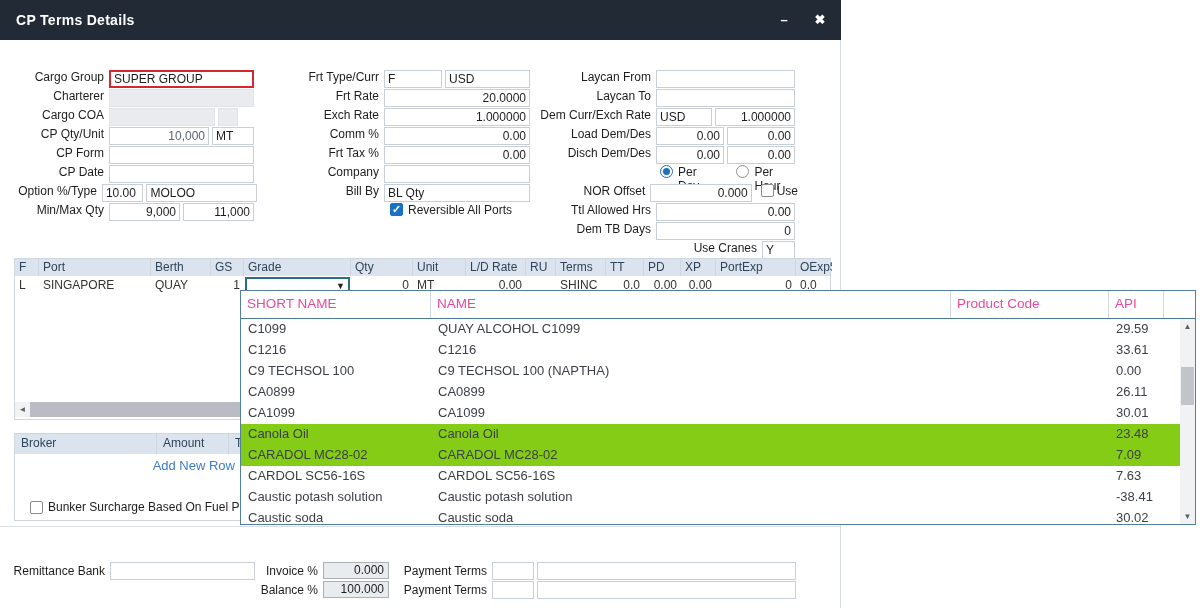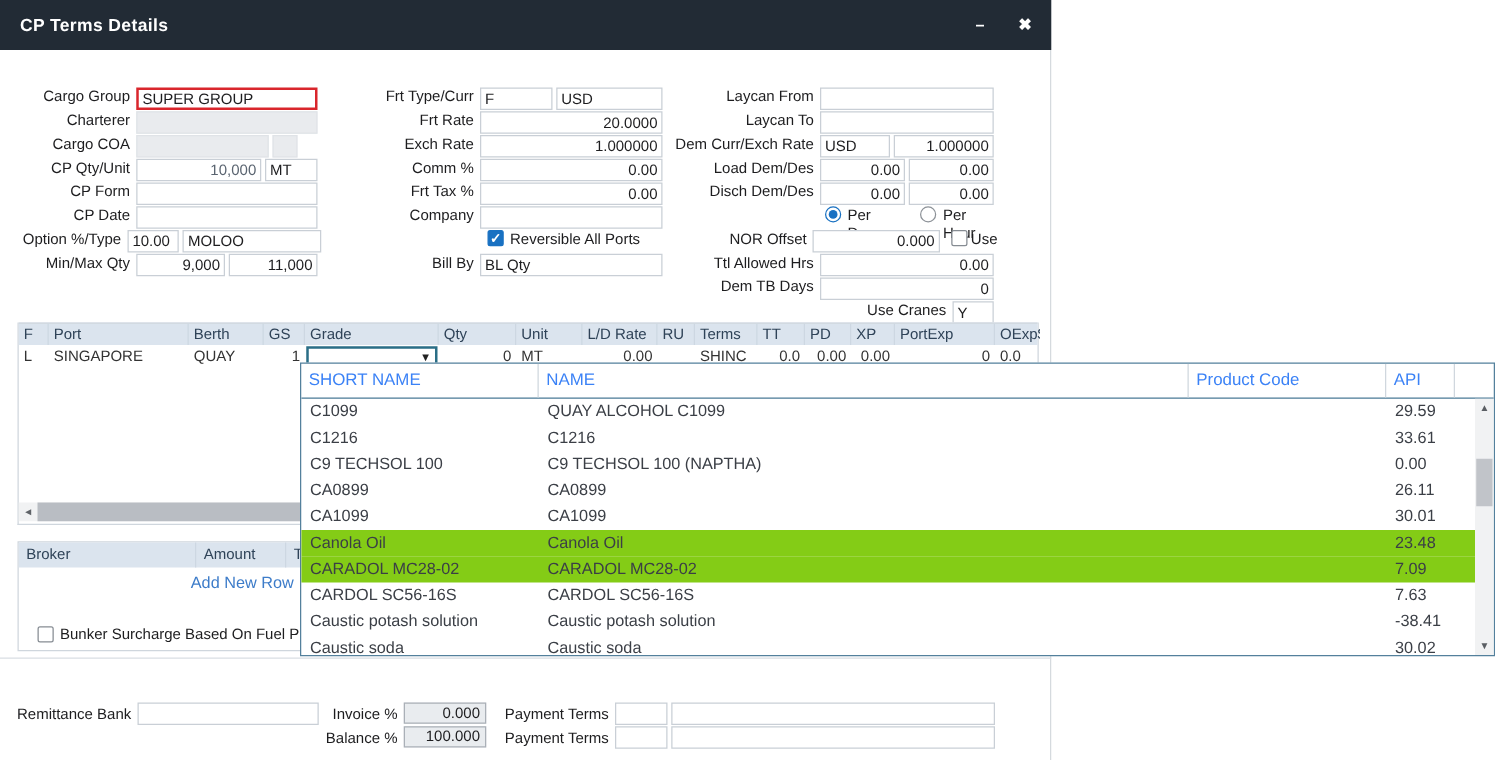--- a/index.html
+++ b/index.html
@@ -63,21 +63,21 @@
 
   
   .broker { position:absolute; left:14px; top:433px; width:230px; height:88px; border:1px solid #cfd6dd; background:#fff; }
   .bhead { display:grid; grid-template-columns:1fr 72px 14px; background:#dbe4ee; height:20px; }
   .bhead > div { color:#2f4358; line-height:19px; padding:0 6px; border-right:1px solid #cdd7e2; overflow:hidden; white-space:nowrap; }
   .addrow { text-align:right; padding:4px 8px 0 0; color:#3d7cc9; font-size:13px; }
 
   
   .dd { position:absolute; left:240px; top:290px; width:956px; height:235px; background:#fff; border:1px solid #53809c; overflow:hidden; z-index:10; }
   .dd-head { display:grid; grid-template-columns:190px 520px 158px 55px 16px; height:28px; border-bottom:1px solid #4a7a96; }
-  .dd-head > div { color:#3b82f6; font-size:13.5px; line-height:26px; padding:0 6px; border-right:1px solid #d0d7de; overflow:hidden; white-space:nowrap; }
+  .dd-head > div { color:#ec4899; font-size:13.5px; line-height:26px; padding:0 6px; border-right:1px solid #d0d7de; overflow:hidden; white-space:nowrap; }
   .dd-body { position:absolute; left:0; top:28px; width:939px; }
   .dd-row { display:grid; grid-template-columns:190px 520px 158px 71px; height:21px; }
   .dd-row > div { font-size:13px; color:#3b3f46; line-height:20px; padding:0 7px; overflow:hidden; white-space:nowrap; }
   .dd-row.hl { background:#84cc16; }
   .vscroll { position:absolute; right:0; top:28px; width:15px; height:205px; background:#f1f2f3; }
   .vs-arrow { position:absolute; left:0; width:15px; height:15px; font-size:8px; color:#5a5e63; text-align:center; line-height:15px; }
   .vs-up { top:0; } .vs-down { bottom:0; }
   .vs-thumb { position:absolute; left:1px; top:48px; width:13px; height:38px; background:#c1c4c9; }
 
   
@@ -156,27 +156,27 @@
         <span class="fld r" style="width:146px">0.00</span>
       </div>
     <div class="frow">
         <span class="lbl">Frt Tax %</span>
         <span class="fld r" style="width:146px">0.00</span>
       </div>
     <div class="frow">
         <span class="lbl">Company</span>
         <span class="fld" style="width:146px"></span>
       </div>
+    <div class="frow">
+        <span class="lbl">Bill By</span>
+        <span class="fld" style="width:146px">BL Qty</span>
+      </div>
     <div class="frow" style="padding-left:130px; gap:5px;">
         <span class="cb checked"></span>
         <span>Reversible All Ports</span>
-      </div>
-    <div class="frow">
-        <span class="lbl">Bill By</span>
-        <span class="fld" style="width:146px">BL Qty</span>
       </div>
   </div>
 
   <div class="col col3">
     <div class="frow">
         <span class="lbl">Laycan From</span>
         <span class="fld" style="width:139px"></span>
       </div>
     <div class="frow">
         <span class="lbl">Laycan To</span>

